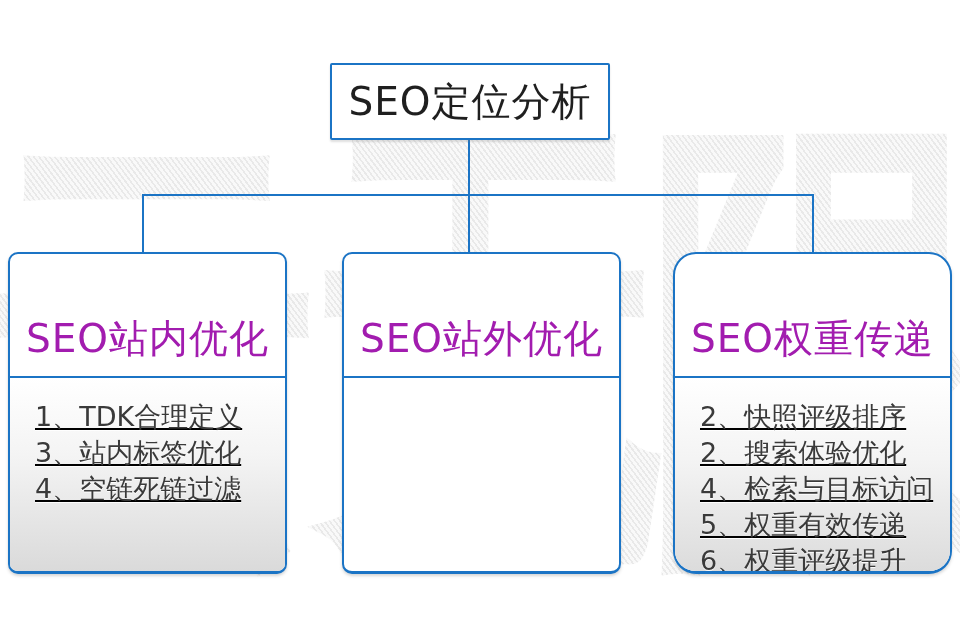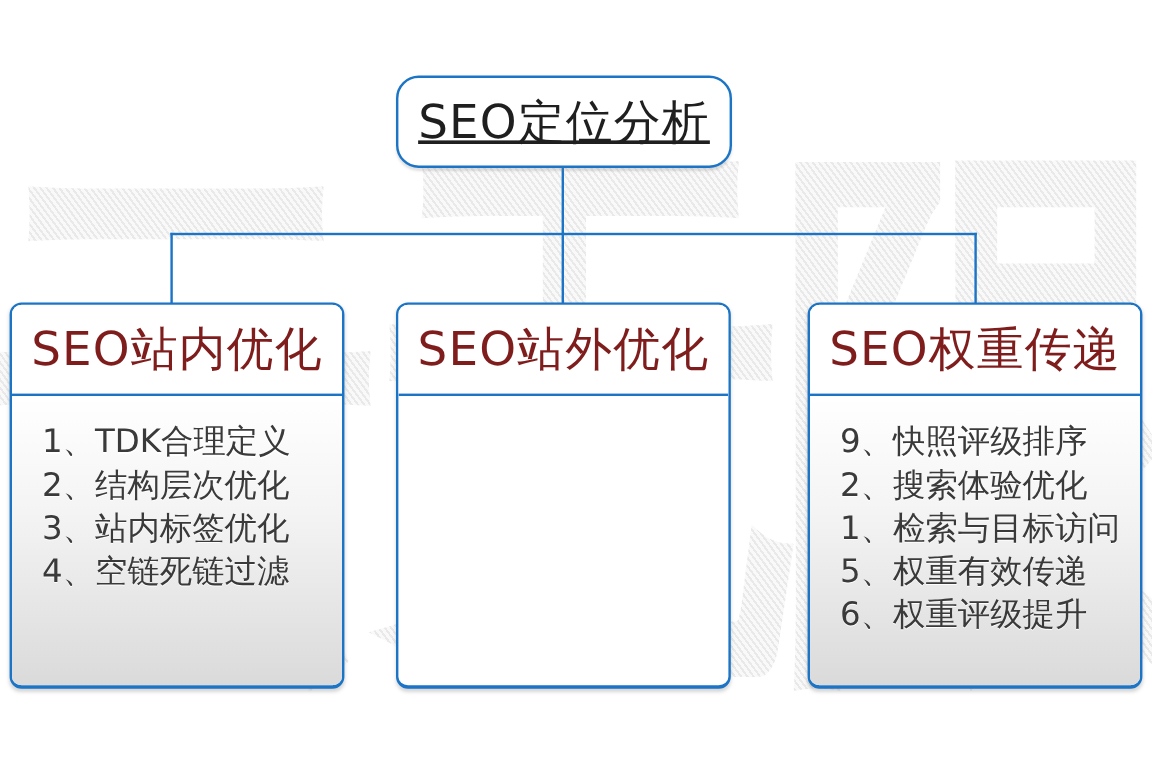--- a/index.html
+++ b/index.html
@@ -23,45 +23,45 @@
   .h{height:2px;}
   #root-stem   {left:468px;top:139px;height:57px;}
   #h-bus       {left:142px;top:194px;width:672px;}
   #drop-left   {left:142px;top:194px;height:60px;}
   #drop-mid    {left:468px;top:194px;height:60px;}
   #drop-right  {left:812px;top:194px;height:60px;}
   
   .root-box{
     position:absolute;left:330px;top:63px;width:280px;height:77px;z-index:2;
     box-sizing:border-box;background:#ffffff;
-    border:2px solid #1b74c5;border-radius:19px;
+    border:2px solid #1b74c5;border-radius:2px;
     display:flex;align-items:center;justify-content:center;
     font-size:39px;color:#1f1f1f;letter-spacing:1px;
     box-shadow:0 2px 2px rgba(130,130,130,.25);
-    text-decoration:underline;
   }
   
   .col{
     position:absolute;top:252px;width:279px;height:322px;z-index:2;
     box-sizing:border-box;background:#ffffff;
     border:2px solid #1b74c5;border-bottom-width:3px;border-radius:10px;
     box-shadow:0 2px 3px rgba(120,120,120,.3);
     display:flex;flex-direction:column;overflow:hidden;
   }
-  #col-0{left:8px;}  #col-1{left:330px;}  #col-2{left:673px;}
+  #col-0{left:8px;}  #col-1{left:342px;}  #col-2{left:673px;border-radius:23px;}
   .col-header{
     height:74px;flex:0 0 auto;background:#ffffff;
     border-bottom:2px solid #1b74c5;
     display:flex;align-items:center;justify-content:center;
-    font-size:39px;color:#7f1d1d;letter-spacing:1px;
+    font-size:39px;color:#a21caf;letter-spacing:1px;margin-top:48px;
   }
   .col-list{
     flex:1 1 auto;
     background:linear-gradient(180deg,#ffffff 0%,#f4f4f4 40%,#dadada 100%);
     padding:21px 10px 0 25px;
+    text-decoration:underline;
   }
   .list-item{
     font-size:27px;line-height:36px;color:#3a3a3a;white-space:nowrap;
     text-shadow:0 1px 0 rgba(255,255,255,.9);
   }
 </style>
 </head>
 <body>
 
 <div id="stage">
@@ -75,34 +75,33 @@
   <div id="drop-right" class="line v"></div>
 
   <div class="root-box">
     <span>SEO定位分析</span>
   </div>
 
   <div id="col-0" class="col">
     <div class="col-header">SEO站内优化</div>
     <div class="col-list">
       <div class="list-item">1、TDK合理定义</div>
-      <div class="list-item">2、结构层次优化</div>
       <div class="list-item">3、站内标签优化</div>
       <div class="list-item">4、空链死链过滤</div>
     </div>
   </div>
 
   <div id="col-1" class="col">
     <div class="col-header">SEO站外优化</div>
   </div>
 
   <div id="col-2" class="col">
     <div class="col-header">SEO权重传递</div>
     <div class="col-list">
-      <div class="list-item">9、快照评级排序</div>
+      <div class="list-item">2、快照评级排序</div>
       <div class="list-item">2、搜索体验优化</div>
-      <div class="list-item">1、检索与目标访问</div>
+      <div class="list-item">4、检索与目标访问</div>
       <div class="list-item">5、权重有效传递</div>
       <div class="list-item">6、权重评级提升</div>
     </div>
   </div>
 
 </div>
 
 </body></html>

